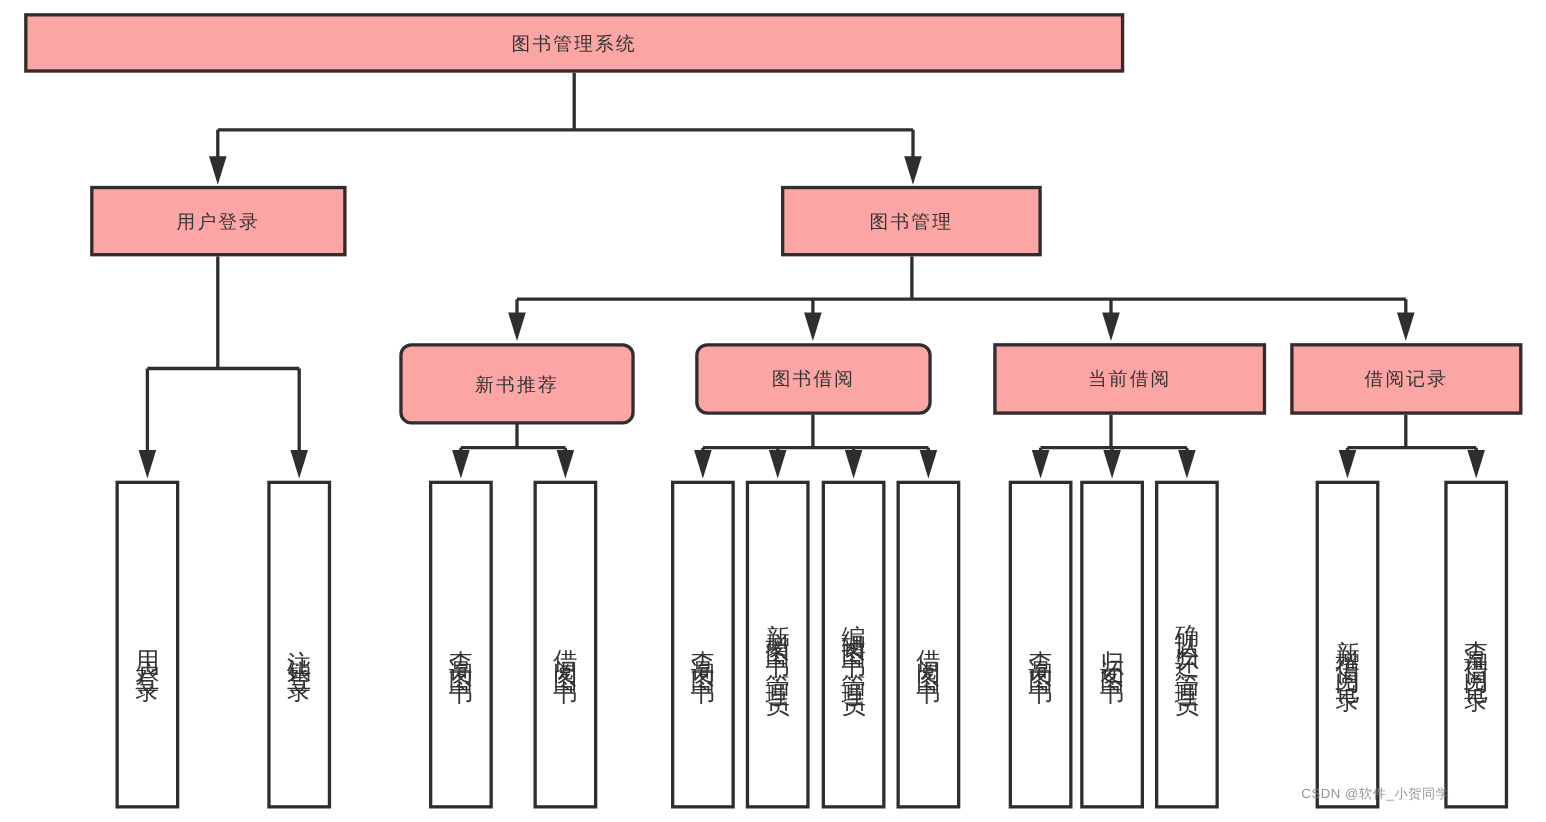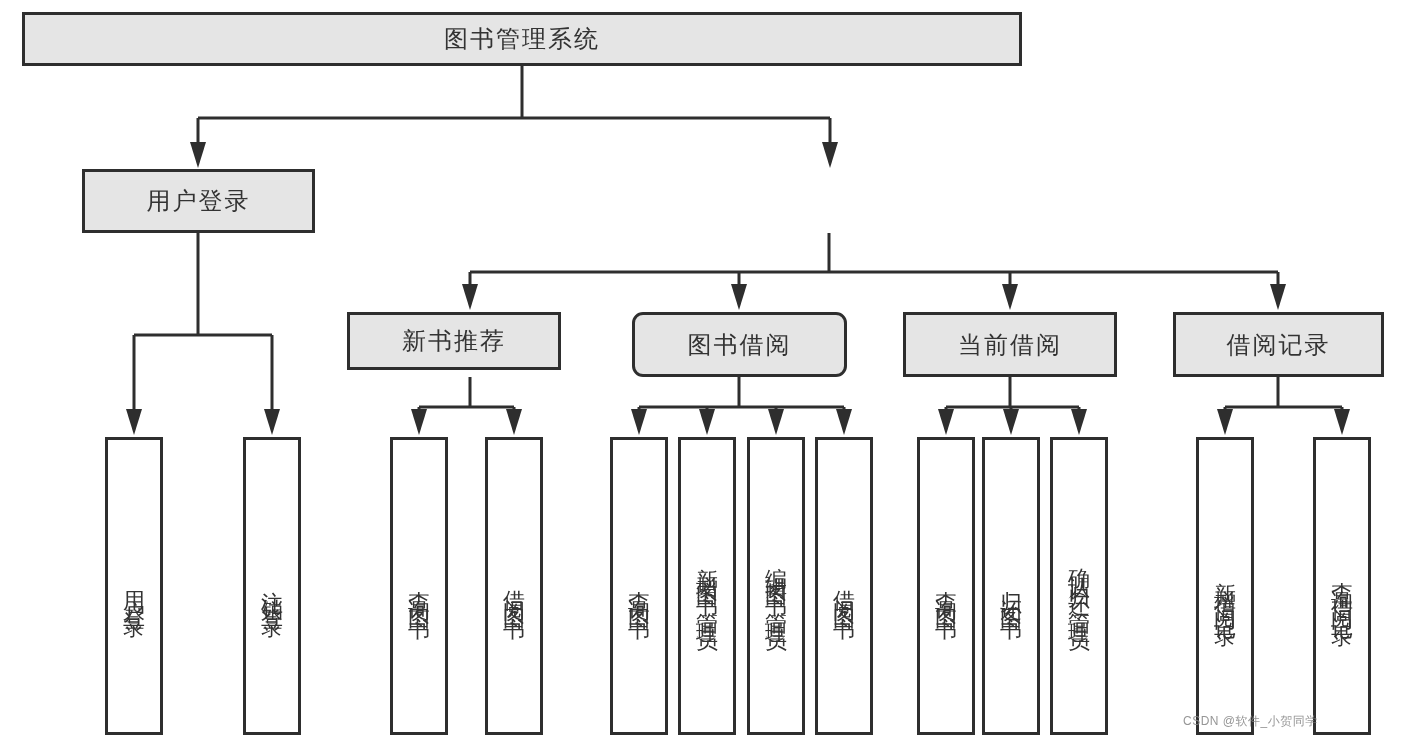--- a/index.html
+++ b/index.html
@@ -17,25 +17,25 @@
   }
   #wires {
     position: absolute;
     left: 0; top: 0;
     pointer-events: none;
   }
   .hnode {
     position: absolute;
     box-sizing: border-box;
     border: 3px solid #2e2e2e;
-    background: #e5e5e5;
+    background: #fca5a5;
     display: flex;
     align-items: center;
     justify-content: center;
-    font-size: 24px;
+    font-size: 17px;
     letter-spacing: 2px;
     color: #333333;
     white-space: nowrap;
     font-family: Liberation Serif, serif;
   }
   .vnode {
     position: absolute;
     box-sizing: border-box;
     top: 437px;
     height: 298px;
@@ -110,24 +110,25 @@
       <path d="M1003 409 L1019 409 L1011 435 Z"></path>
       <path d="M1071 409 L1087 409 L1079 435 Z"></path>
       <path d="M1217 409 L1233 409 L1225 435 Z"></path>
       <path d="M1334 409 L1350 409 L1342 435 Z"></path>
     </g>
   </svg>
 
   <div class="hnode" style="left:22px; top:12px; width:1000px; height:54px;">图书管理系统</div>
 
   <div class="hnode" style="left:82px; top:169px; width:233px; height:64px;">用户登录</div>
+  <div class="hnode" style="left:710px; top:169px; width:237px; height:64px;">图书管理</div>
 
-  <div class="hnode" style="left:347px; top:312px; width:214px; height:58px;">新书推荐</div>
+  <div class="hnode" style="left:363px; top:312px; width:214px; height:74px;border-radius:11px;">新书推荐</div>
   <div class="hnode" style="left:632px; top:312px; width:215px; height:65px;border-radius:11px;">图书借阅</div>
-  <div class="hnode" style="left:903px; top:312px; width:214px; height:65px;">当前借阅</div>
+  <div class="hnode" style="left:903px; top:312px; width:248px; height:65px;">当前借阅</div>
   <div class="hnode" style="left:1173px; top:312px; width:211px; height:65px;">借阅记录</div>
 
   <div class="vnode" style="left:105px;">
     <span class="vtext">用户登录</span>
   </div>
   <div class="vnode" style="left:243px;">
     <span class="vtext">注销登录</span>
   </div>
 
   <div class="vnode" style="left:390px;">

